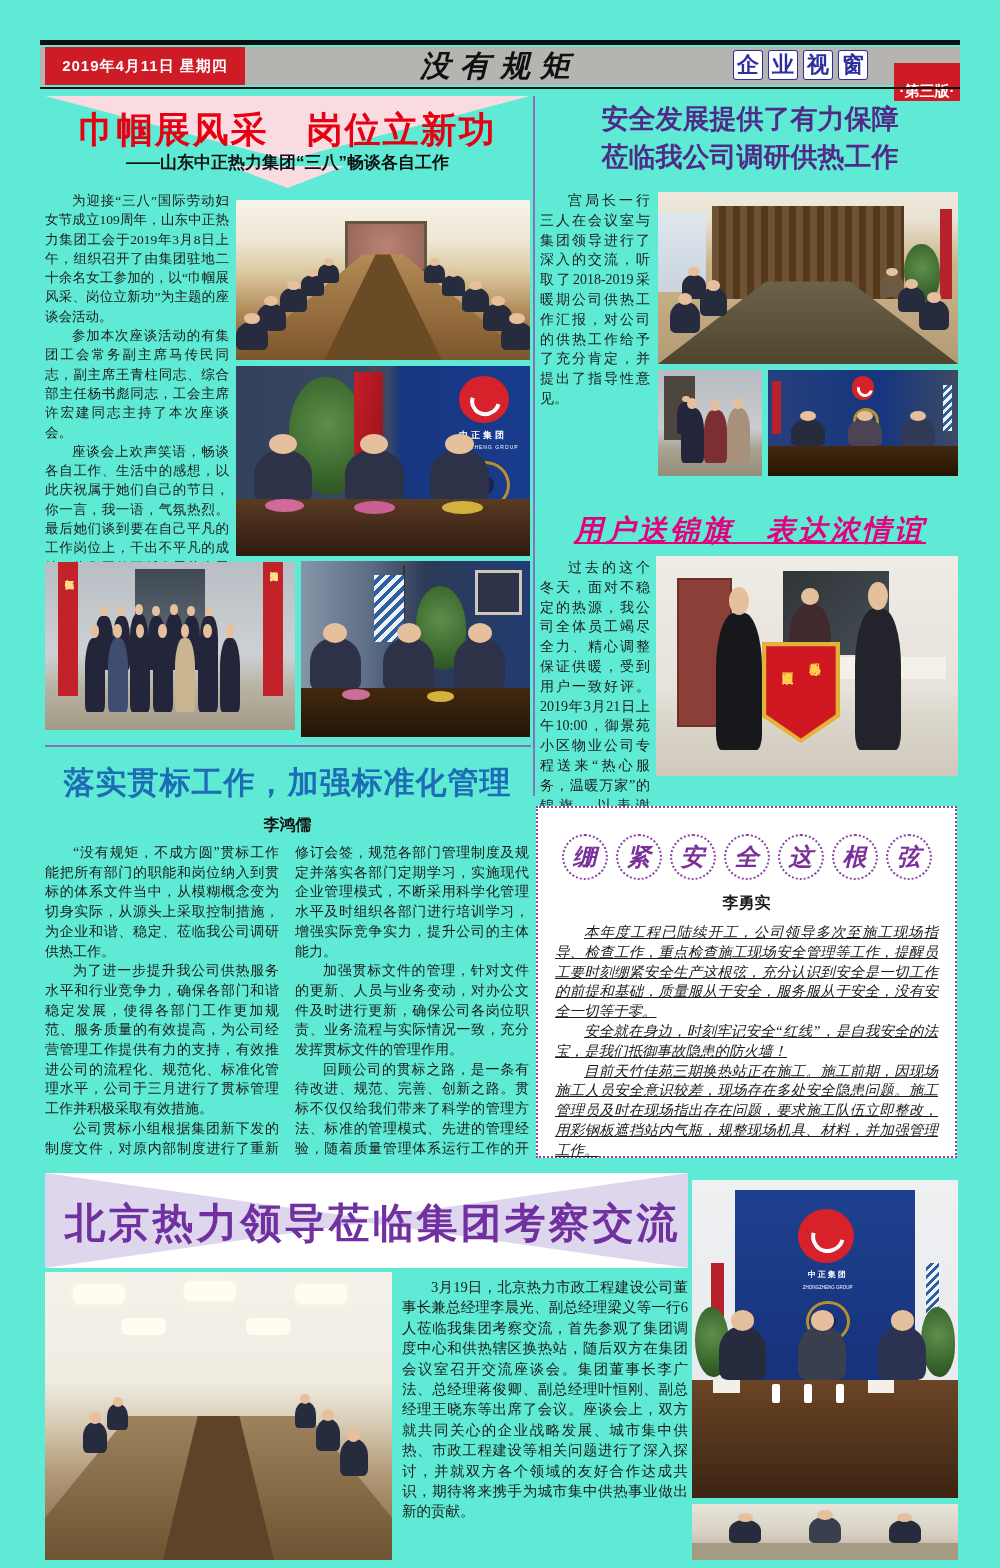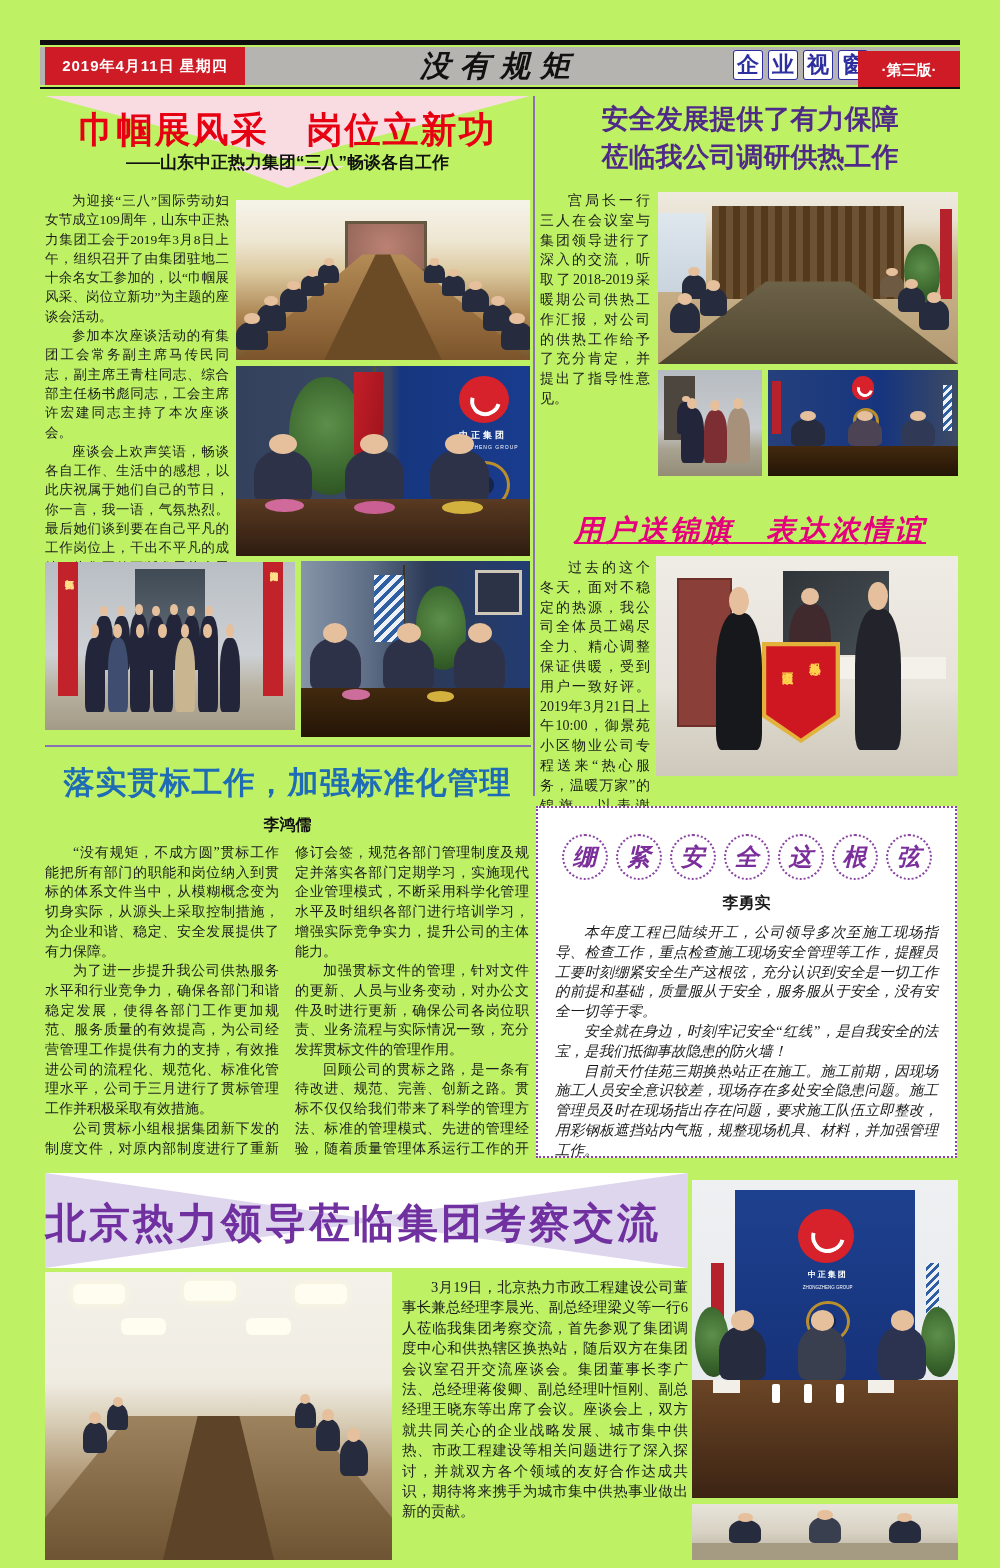--- a/index.html
+++ b/index.html
@@ -1,54 +1,54 @@
 <!DOCTYPE html>
 <html><head>
 <meta charset="utf-8">
 <style>
   html,body{margin:0;padding:0;background:#fff;}
-  #page{position:relative;width:1000px;height:1568px;background:#bef264;overflow:hidden;
+  #page{position:relative;width:1000px;height:1568px;background:#5eead4;overflow:hidden;
         font-family:"Liberation Serif","DejaVu Serif",serif;color:#1a1a1a;}
   .abs{position:absolute;}
   
   .rule{position:absolute;background:#0e0e0e;}
   .masthead-bar{position:absolute;left:40px;top:47px;width:920px;height:38px;background:#b6b4b1;}
   .date-block{position:absolute;left:5px;top:0;height:100%;width:200px;background:#ce1b26;color:#fff;
               display:flex;align-items:center;justify-content:center;
               font:bold 15px "Liberation Sans",sans-serif;letter-spacing:1px;}
   .masthead-title{position:absolute;left:300px;top:0;width:320px;height:100%;display:flex;align-items:center;
               justify-content:center;font:bold italic 30px "DejaVu Serif",serif;letter-spacing:10px;color:#111;}
   .section-chars{position:absolute;right:92px;top:3px;height:32px;display:flex;gap:5px;}
   .section-chars span{display:flex;align-items:center;justify-content:center;width:30px;height:30px;
               background:#fff;border-radius:3px;color:#2d2f9e;font:bold 22px "Liberation Sans",sans-serif;
               box-shadow:0 0 0 1px #2d2f9e inset;}
-  .edition-block{position:absolute;right:0;top:4px;height:100%;width:102px;background:#ce1b26;color:#fff;
-              display:flex;align-items:center;justify-content:center;font:bold 15px "Liberation Sans",sans-serif;}
+  .edition-block{position:absolute;right:0;top:16px;height:100%;width:66px;background:#ce1b26;color:#fff;
+              display:flex;align-items:flex-end;justify-content:center;font:bold 15px "Liberation Sans",sans-serif;}
   
   .h-red{position:absolute;text-align:center;color:#e60012;font:900 36px "Liberation Sans",sans-serif;letter-spacing:2px;}
   .h-sub{position:absolute;text-align:center;color:#111;font:bold 17px "Liberation Sans",sans-serif;}
   .h-purple{position:absolute;text-align:center;color:#4f2b87;font:900 27px "Liberation Sans",sans-serif;line-height:38px;}
   .h-magenta{position:absolute;text-align:center;color:#e5007d;font:bold italic 29px "Liberation Serif",serif;letter-spacing:3px;text-decoration:underline;}
   .h-blue{position:absolute;text-align:center;color:#1e6cb5;font:bold 31px "Liberation Serif",serif;letter-spacing:1px;}
   .h-author{position:absolute;text-align:center;color:#111;font:bold 16px "Liberation Sans",sans-serif;}
-  .h-banner{position:absolute;color:#7030a0;font:900 41px "Liberation Sans",sans-serif;letter-spacing:3px;}
+  .h-banner{position:absolute;text-align:center;color:#7030a0;font:900 41px "Liberation Sans",sans-serif;letter-spacing:3px;margin-left:6px;}
   .tri{position:absolute;}
   
   .art{position:absolute;text-align:justify;color:#1c1c1c;}
   .art p{margin:0;text-indent:2em;}
   .a-small{font-size:13.5px;line-height:19.3px;}
   .a-mid{font-size:14px;line-height:19.8px;}
   .a-cols{font-size:14px;line-height:19.7px;column-count:2;column-gap:16px;}
   
   .sbox{position:absolute;left:536px;top:806px;width:421px;height:352px;border:2px dotted #8a43a3;background:#fff;box-sizing:border-box;}
   .sbox-title{display:flex;justify-content:center;gap:8px;margin-top:26px;}
   .sbox-title span{width:42px;height:42px;border:2px dotted #8a43a3;border-radius:50%;color:#7b2f9b;
         display:flex;align-items:center;justify-content:center;font:bold italic 24px "Liberation Serif",serif;}
   .sbox-author{text-align:center;font:bold 16px "Liberation Sans",sans-serif;margin-top:13px;}
-  .sbox-text{margin:9px 17px 4px 17px;font:italic 14.5px/19.8px "Liberation Serif",serif;text-align:justify;}
+  .sbox-text{margin:9px 17px 4px 17px;font:italic 14.5px/19.8px "Liberation Serif",serif;text-align:justify;text-decoration:underline;}
   .sbox-text p{margin:0;text-indent:2em;}
   
   .dv{position:absolute;background:#8872b5;}
   
   .ph{position:absolute;overflow:hidden;background:#9a9a9a;}
   .pp{position:absolute;background:#272b3e;border-radius:46% 46% 18% 18%;}
   .pp::before{content:"";position:absolute;left:26%;top:-30%;width:48%;height:38%;border-radius:50%;background:#e6c09c;}
   .fig{position:absolute;background:#23263a;border-radius:40% 40% 12% 12%;}
   .fig::before{content:"";position:absolute;left:28%;top:-19%;width:44%;height:20%;border-radius:50%;background:#e6c09c;}
   .vtxt{writing-mode:vertical-rl;text-orientation:upright;}
@@ -164,21 +164,21 @@
     <div class="abs" style="left:0;top:72%;width:100%;height:28%;background:linear-gradient(180deg,#42290f,#241505);"></div>
     <div class="abs" style="left:18%;top:73%;width:12%;height:6%;background:#cc6d9b;border-radius:50%;"></div>
     <div class="abs" style="left:55%;top:74%;width:12%;height:6%;background:#d2b13e;border-radius:50%;"></div>
   </div>
 
   <div class="dv" style="left:45px;top:745px;width:486px;height:2px;"></div>
 
   <div class="h-blue" style="left:45px;top:762px;width:485px;">落实贯标工作，加强标准化管理</div>
   <div class="h-author" style="left:45px;top:815px;width:485px;">李鸿儒</div>
   <div class="art a-cols" style="left:45px;top:843px;width:484px;height:322px;">
-    <p>“没有规矩，不成方圆”贯标工作能把所有部门的职能和岗位纳入到贯标的体系文件当中，从模糊概念变为切身实际，从源头上采取控制措施，为企业和谐、稳定、安全发展提供了有力保障。</p>
+    <p>“没有规矩，不成方圆”贯标工作能把所有部门的职能和岗位纳入到贯标的体系文件当中，从模糊概念变为切身实际，从源头上采取控制措施，为企业和谐、稳定、莅临我公司调研供热工作。</p>
     <p>为了进一步提升我公司供热服务水平和行业竞争力，确保各部门和谐稳定发展，使得各部门工作更加规范、服务质量的有效提高，为公司经营管理工作提供有力的支持，有效推进公司的流程化、规范化、标准化管理水平，公司于三月进行了贯标管理工作并积极采取有效措施。</p>
     <p>公司贯标小组根据集团新下发的制度文件，对原内部制度进行了重新修订会签，规范各部门管理制度及规定并落实各部门定期学习，实施现代企业管理模式，不断采用科学化管理水平及时组织各部门进行培训学习，增强实际竞争实力，提升公司的主体能力。</p>
     <p>加强贯标文件的管理，针对文件的更新、人员与业务变动，对办公文件及时进行更新，确保公司各岗位职责、业务流程与实际情况一致，充分发挥贯标文件的管理作用。</p>
     <p>回顾公司的贯标之路，是一条有待改进、规范、完善、创新之路。贯标不仅仅给我们带来了科学的管理方法、标准的管理模式、先进的管理经验，随着质量管理体系运行工作的开展，使得我公司各部门、各岗位职责更加明确，各环节的执行力得到了进一步提升。</p>
   </div>
 
   <div class="dv" style="left:533px;top:96px;width:2px;height:700px;"></div>
 
   <div class="h-purple" style="left:540px;top:100px;width:420px;">
     <div>安全发展提供了有力保障</div>

